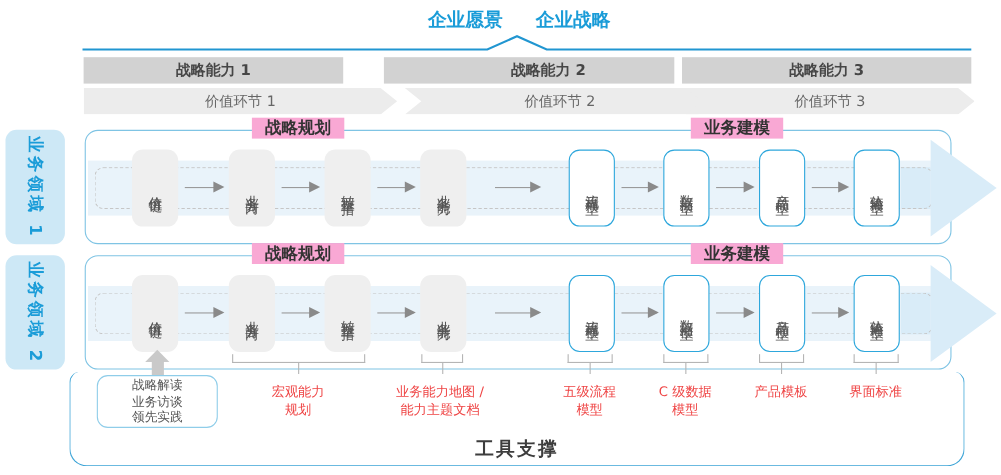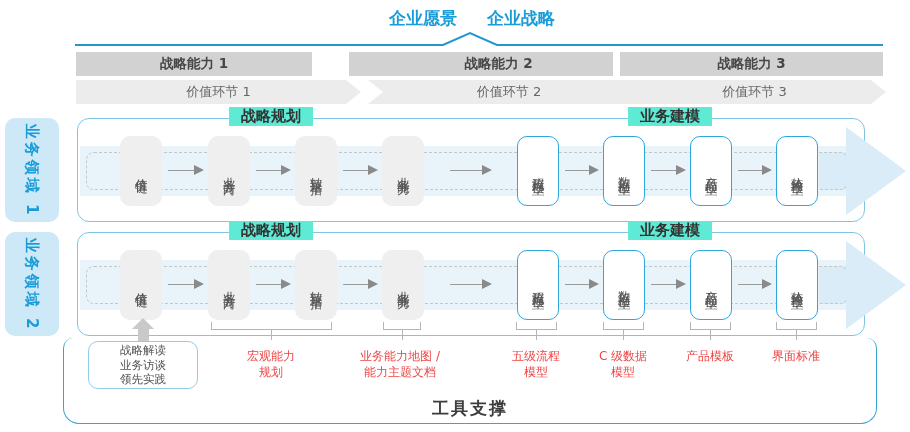--- a/index.html
+++ b/index.html
@@ -26,21 +26,21 @@
     display:flex; align-items:center; justify-content:center; }
   .domain-label span { transform:rotate(90deg); white-space:nowrap; color:#1a9cd8;
     font-weight:bold; font-size:15px; letter-spacing:3px; }
 
   
   .row { position:absolute; left:77px; width:788px; height:104px;
     border:1.5px solid #7fc4e4; border-radius:12px; }
   .stripe { position:absolute; left:2px; right:2px; top:27px; height:50px; background:#e9f3fa; z-index:0; }
   .dash-track { position:absolute; left:8px; top:33px; width:762px; height:38px;
     border:1.5px dashed #c6c6c6; border-radius:8px; z-index:1; }
-  .sec-title { position:absolute; top:-12px; transform:translateX(-50%); background:#5eead4;
+  .sec-title { position:absolute; top:-12px; transform:translateX(-50%); background:#f9a8d4;
     padding:0 12px; font-size:15px; font-weight:bold; color:#333; z-index:3; white-space:nowrap; }
   .node { position:absolute; top:17px; width:42px; height:70px; border-radius:10px; z-index:2;
     display:flex; align-items:center; justify-content:center; }
   .node span { writing-mode:vertical-rl; text-orientation:upright; letter-spacing:2px;
     font-size:12.5px; color:#555; line-height:1; }
   .node.gray { background:#efefef; }
   .node.blue { background:#fff; border:1.5px solid #2ea7dc; }
   .harrow { position:absolute; top:51px; height:0; border-top:1.5px solid #9a9a9a; z-index:2; }
   .harrow::after { content:""; position:absolute; right:-2px; top:-6px; width:0; height:0;
     border-left:10px solid #8a8a8a; border-top:5px solid transparent; border-bottom:5px solid transparent; }

